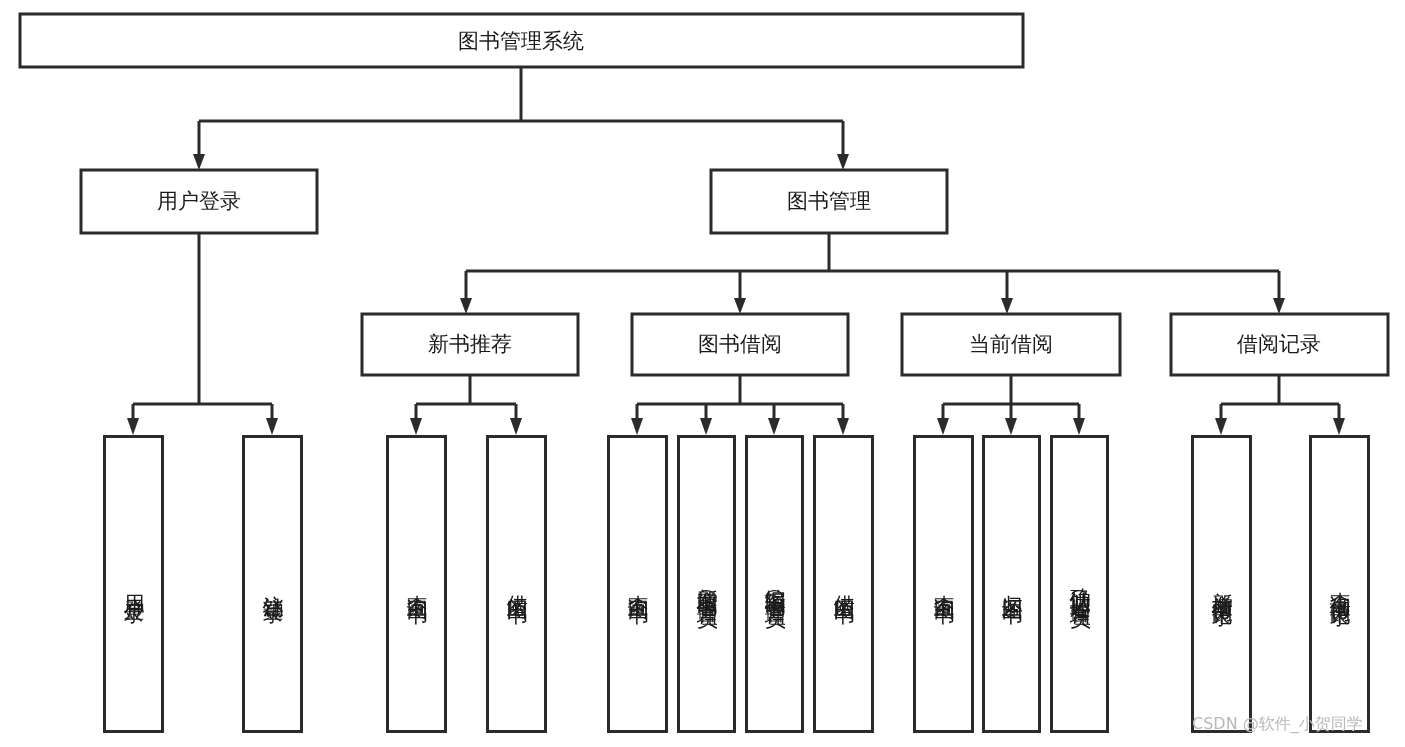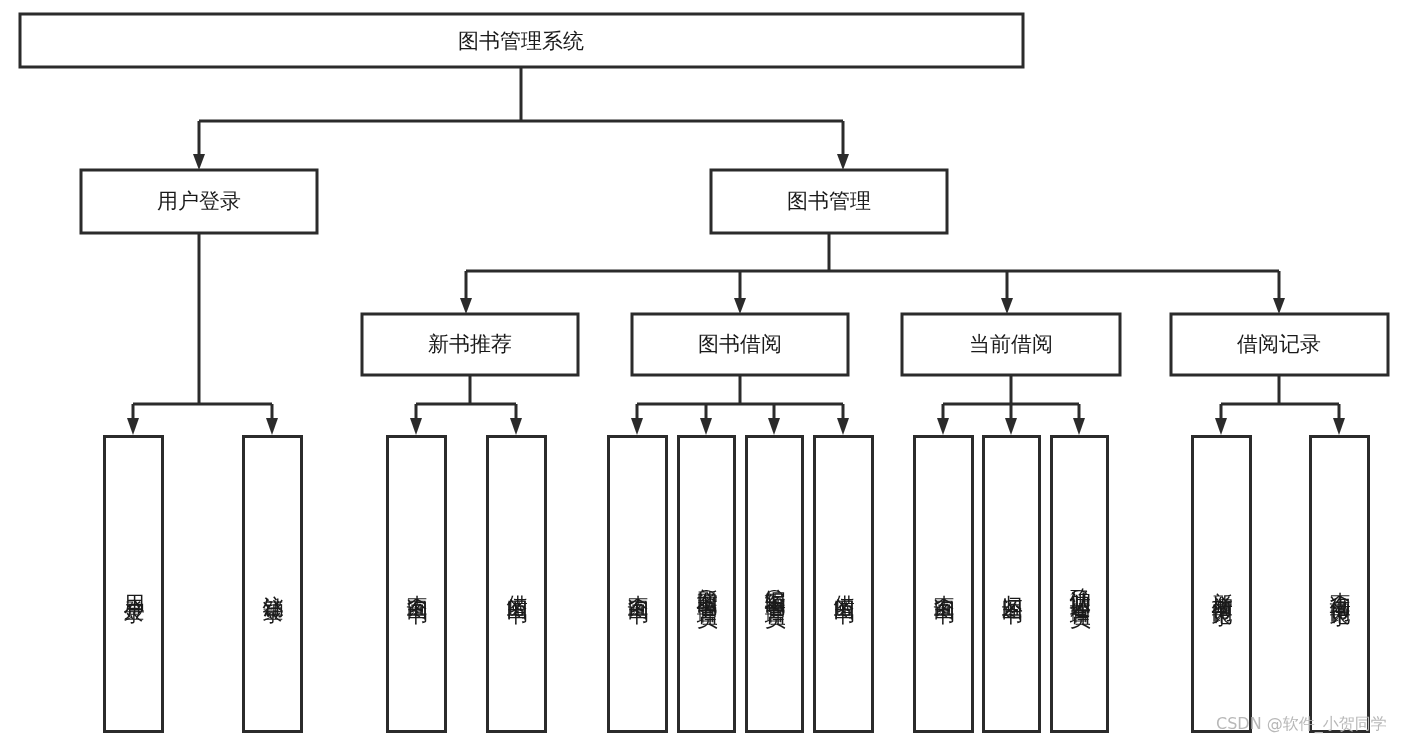--- a/index.html
+++ b/index.html
@@ -71,21 +71,20 @@
   }
   .watermark {
     position: absolute;
     left: 1192px;
     top: 714px;
     font-family: "DejaVu Sans", "Liberation Sans", sans-serif;
     font-size: 16px;
     color: #b8b8b8;
     white-space: nowrap;
     pointer-events: none;
-    margin-left: 24px;
   }
 </style>
 </head>
 <body>
 
 <div id="diagram-root">
 
   <svg class="diagram-canvas" viewBox="0 0 1405 747" xmlns="http://www.w3.org/2000/svg">
 
     <defs>

